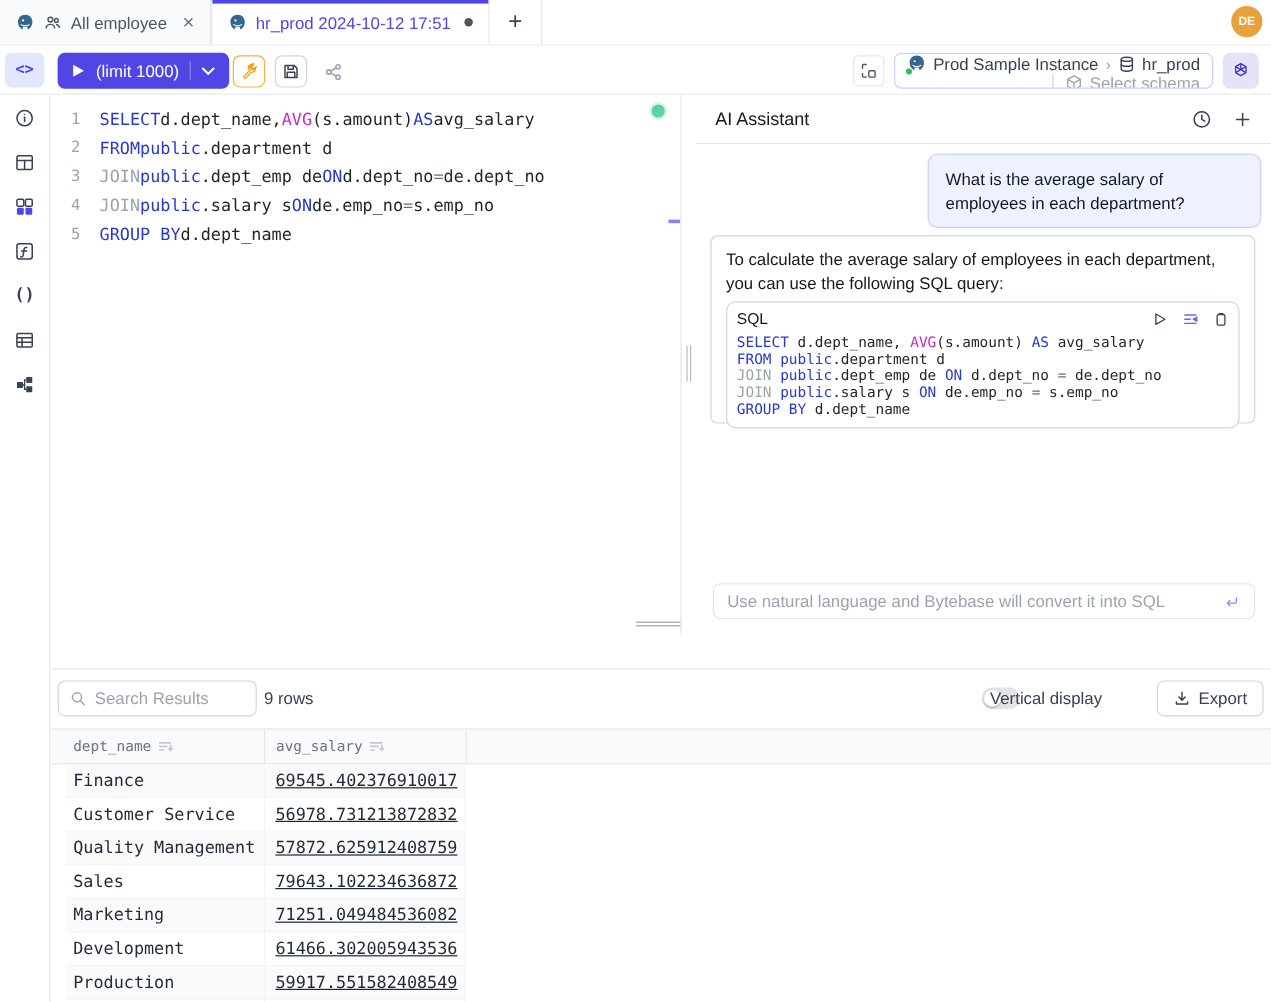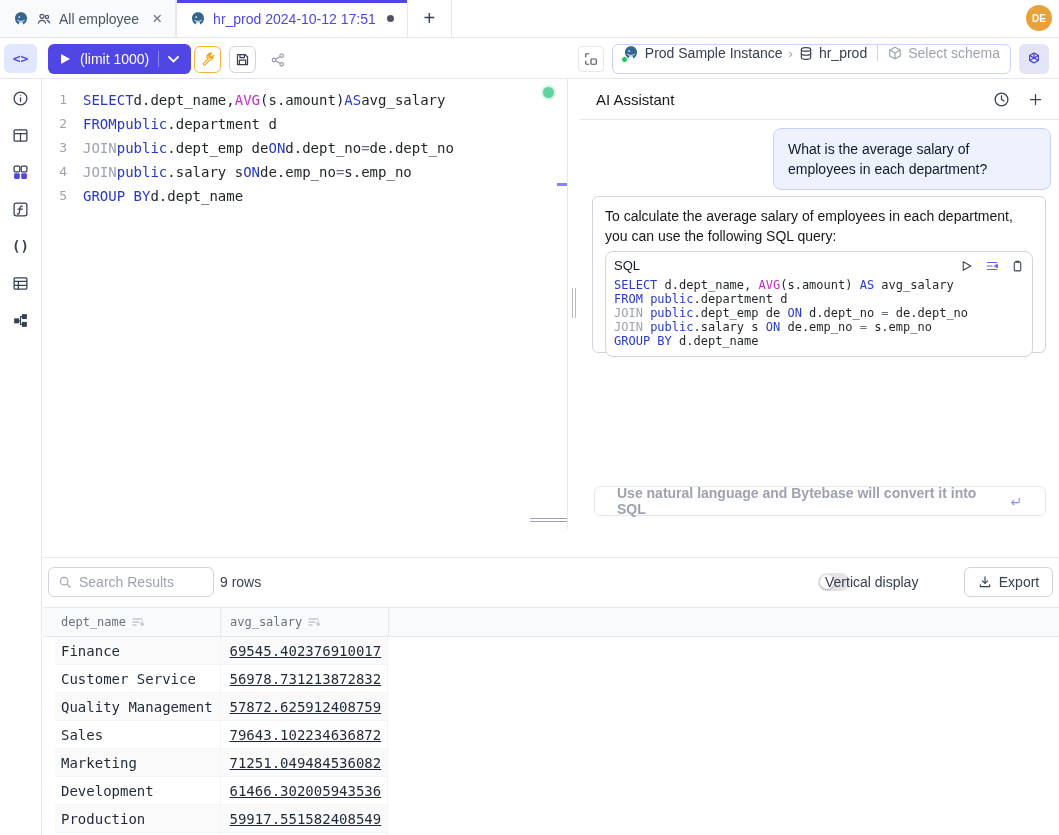--- a/index.html
+++ b/index.html
@@ -31,22 +31,22 @@
     font-family:"DejaVu Sans Mono", monospace; font-size:13px; font-weight:bold; cursor:pointer; }
   .run-btn { position:absolute; left:48px; top:6px; height:30px; padding:0 12px;
     background:#4f46e5; border-radius:6px; color:#fff; font-size:14px;
     display:flex; align-items:center; gap:9px; cursor:pointer; }
   .run-btn .sep { width:1px; height:16px; background:rgba(255,255,255,.35); }
   .icon-btn { position:absolute; top:8px; width:27px; height:27px; border-radius:6px;
     display:flex; align-items:center; justify-content:center; cursor:pointer; background:#fff; }
   .tb-right { position:absolute; right:10px; top:6px; height:30px; display:flex; gap:8px; align-items:center; }
   .fmt-btn { width:26px; height:26px; border:1px solid #e5e7eb; border-radius:4px;
     display:flex; align-items:center; justify-content:center; cursor:pointer; }
-  .conn-pill { height:30px; border:1px solid #c7d2fe; border-radius:6px; display:flex; align-items:flex-start;
-    overflow:hidden; background:#fff; }
+  .conn-pill { height:30px; border:1px solid #c7d2fe; border-radius:6px; display:flex; align-items:flex-end;
+    overflow:hidden; background:#fff;flex-direction:column; }
   .conn-seg { display:flex; align-items:center; gap:6px; padding:0 10px; font-size:14px; color:#374151; cursor:pointer; }
   .conn-seg.schema { border-left:1px solid #c7d2fe; color:#9ca3af; }
   .conn-sep { color:#9ca3af; font-size:13px; }
   .ai-btn { width:30px; height:30px; border-radius:6px; background:#e4e4f7;
     display:flex; align-items:center; justify-content:center; cursor:pointer; }
   .pgwrap { position:relative; width:16px; height:16px; }
   .pgwrap .status { position:absolute; left:-2px; bottom:-2px; width:7px; height:7px;
     border-radius:50%; background:#22c55e; border:1px solid #fff; }
 
   
@@ -86,21 +86,21 @@
   .ai-card { position:absolute; left:12px; top:117px; width:454px; height:157px;
     border:1px solid #d1d5db; border-radius:6px; padding:9px 12px; background:#fff; }
   .ai-card-text { font-size:14px; line-height:20px; color:#18181b; }
   .code-block { margin-top:5px; border:1px solid #d1d5db; border-radius:8px; padding:6px 8px 8px 8px; background:#fff; }
   .code-head { display:flex; align-items:center; }
   .code-lang { font-size:13px; color:#111827; }
   .code-actions { margin-left:auto; display:flex; gap:11px; align-items:center; }
   .code-body { margin-top:5px; }
   .code-body .cl { height:14px; line-height:14px; font-family:"DejaVu Sans Mono", monospace; font-size:12px; white-space:pre; }
   .ai-input { position:absolute; left:14px; top:407px; width:452px; height:30px;
-    border:1px solid #e5e7eb; border-radius:6px; display:flex; align-items:center; padding:0 22px;font-weight:bold; }
+    border:1px solid #e5e7eb; border-radius:6px; display:flex; align-items:center; padding:0 11px; }
   .ai-input .ph { font-size:14px; color:#9ca3af; }
   .ai-input .ret { margin-left:auto; }
 
   
   .results { position:absolute; left:43px; top:529px; width:1016px; height:306px;
     border-top:1px solid #e5e7eb; background:#fff;margin-top:28px; }
   .search-box { position:absolute; left:5px; top:9px; width:166px; height:30px;
     border:1px solid #d1d5db; border-radius:6px; display:flex; align-items:center; gap:7px; padding:0 9px; }
   .search-box .ph { font-size:14px; color:#9ca3af; }
   .rowcount { position:absolute; left:177px; top:16px; font-size:14px; color:#374151; }

